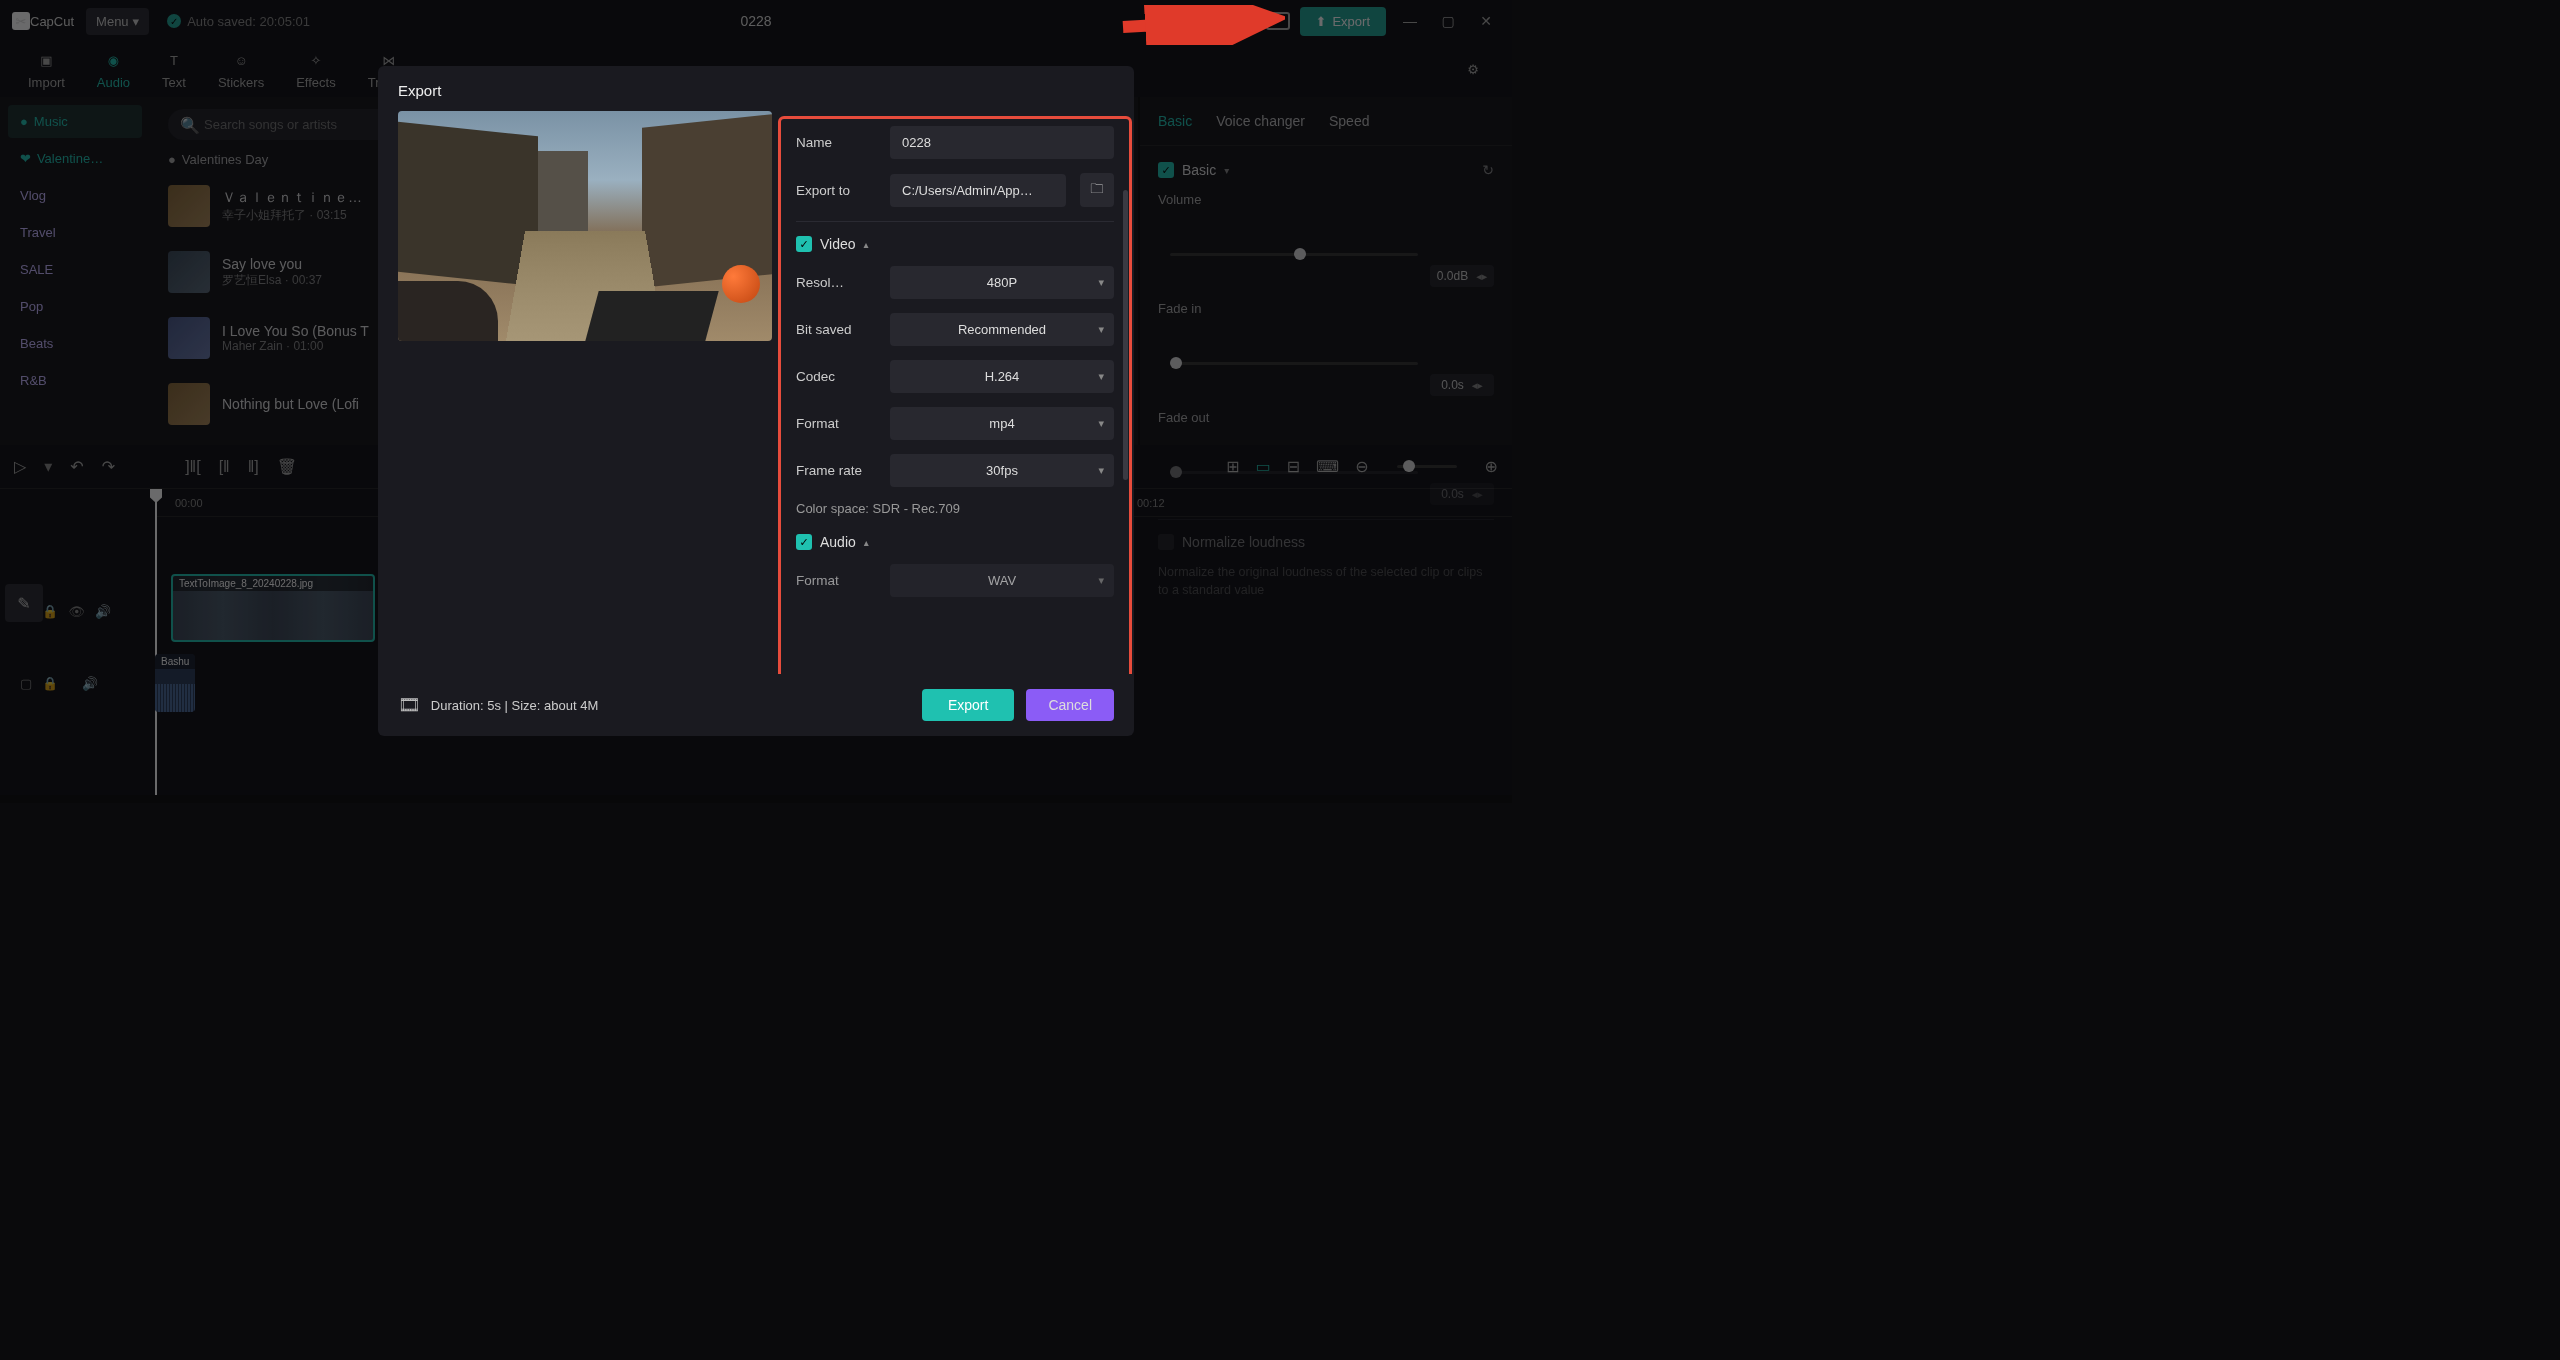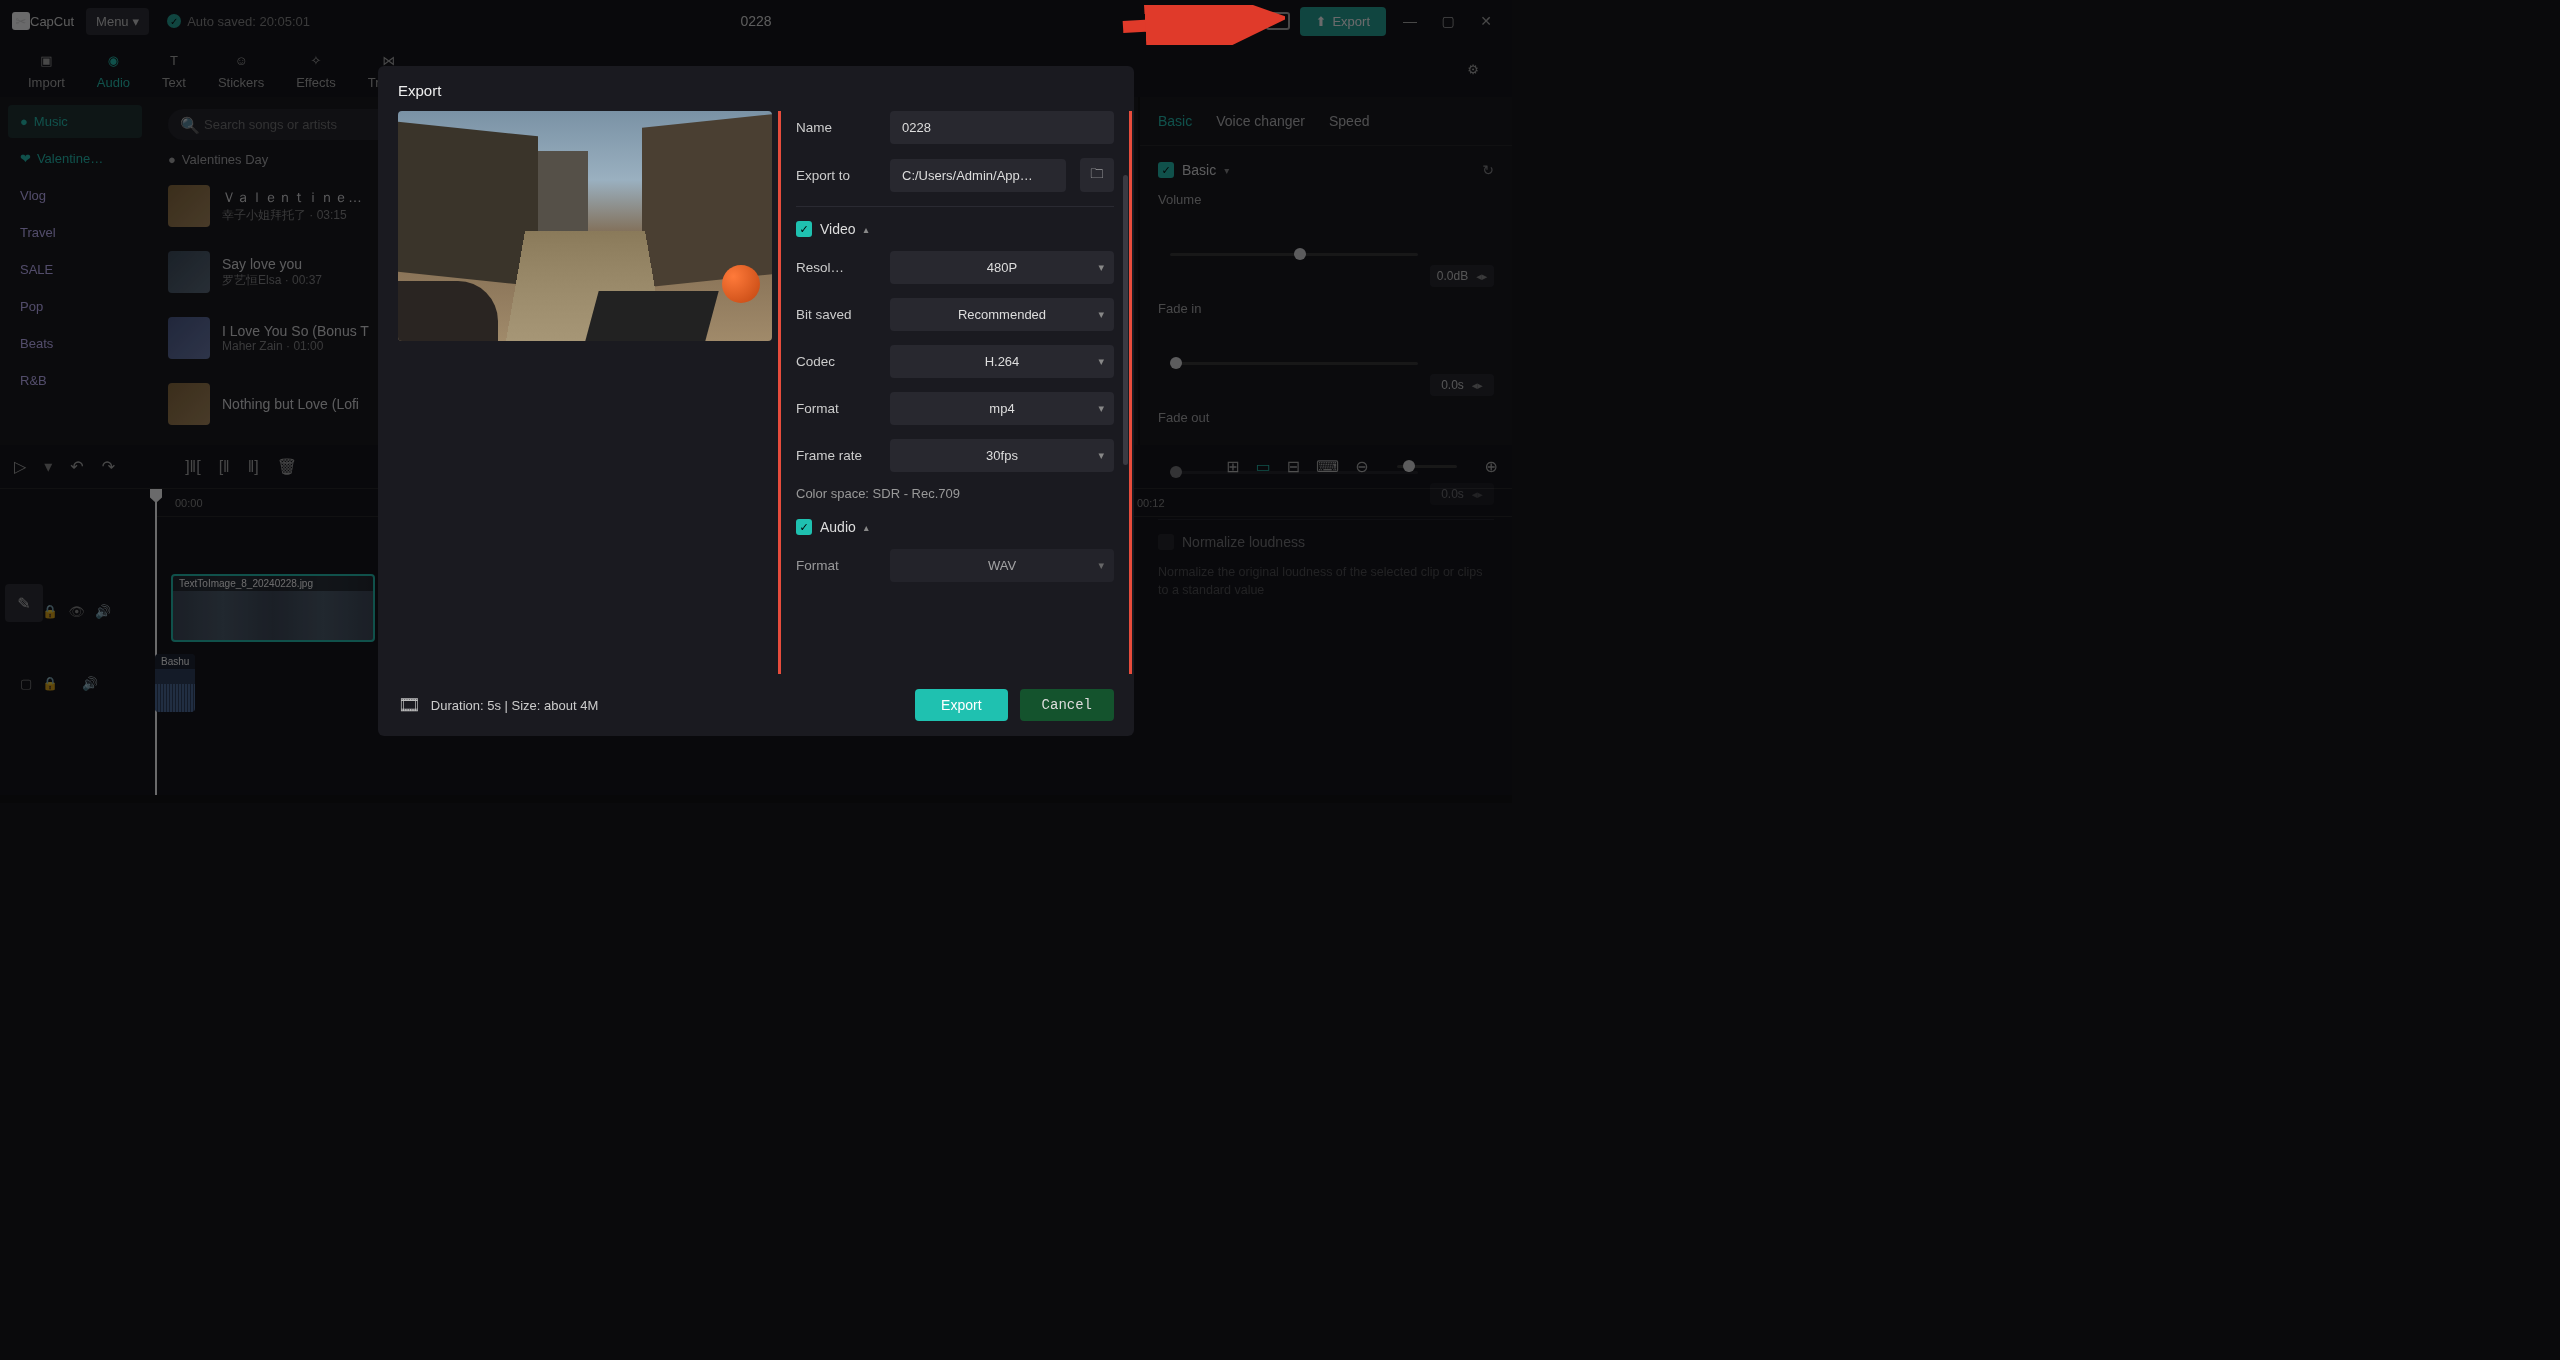--- a/index.html
+++ b/index.html
@@ -96,40 +96,40 @@
 .modal-title { padding: 16px 20px 12px; color: #eee; font-size: 15px; font-weight: 500; }
 .modal-body { flex: 1; display: flex; padding: 0 20px; gap: 24px; overflow: hidden; }
 .preview-col { width: 374px; }
 .preview-img { width: 374px; height: 230px; border-radius: 4px; background: linear-gradient(180deg, #7a92a5 0%, #9ab0c0 30%, #806a50 55%, #a08a6a 100%); position: relative; overflow: hidden; }
 .pv-building { position: absolute; background: #3a342a; }
 .pv-road { position: absolute; left: 34%; right: 34%; top: 52%; bottom: 0; background: linear-gradient(180deg, #8a7a5a, #aa9a7a); transform: perspective(200px) rotateX(30deg); transform-origin: top; }
 .pv-ball { position: absolute; right: 12px; bottom: 38px; width: 38px; height: 38px; border-radius: 50%; background: radial-gradient(circle at 30% 30%, #ff7a3a, #c04510); }
 .pv-gun { position: absolute; right: 60px; bottom: 0; width: 120px; height: 50px; background: #222; transform: skewX(-15deg); }
 .pv-arm { position:absolute; left:0; bottom:0; width:100px; height:60px; background:#2a2522; border-radius: 0 40px 0 0;}
 
-.form-col { flex: 1; position: relative; }
+.form-col { flex: 1; position: relative; margin-top: 15px; }
 .highlight-box { position: absolute; left: -18px; right: -18px; top: -10px; bottom: -52px; border: 3px solid #e74c3c; border-radius: 6px; pointer-events: none; }
 .form-row { display: flex; align-items: center; gap: 14px; margin-bottom: 14px; }
 .form-label { width: 80px; color: #ccc; font-size: 13.5px; }
 .form-input { flex: 1; background: #28282f; border: none; border-radius: 4px; padding: 9px 12px; color: #ddd; font-size: 13px; }
 .browse-btn { width: 34px; height: 34px; background: #28282f; border: none; border-radius: 4px; color: #ccc; display: flex; align-items: center; justify-content: center; }
 .form-sep { height: 1px; background: #2a2a32; margin: 14px 0; }
 .section-head-inline { display: flex; align-items: center; gap: 8px; color: #ddd; font-size: 14px; font-weight: 500; margin-bottom: 14px; }
 .caret-sm { color: #888; font-size: 10px; }
 .form-select { flex: 1; background: #28282f; border: none; border-radius: 4px; padding: 9px 12px; color: #ddd; font-size: 13px; display: flex; align-items: center; justify-content: center; position: relative; }
 .sel-arr { position: absolute; right: 10px; color: #888; font-size: 11px; }
 .info-line { color: #999; font-size: 13px; margin: 4px 0 18px; }
 .scroll-thumb { position: absolute; right: -14px; top: 64px; width: 5px; height: 290px; background: #3a3a42; border-radius: 3px; }
 
 .modal-footer { height: 62px; display: flex; align-items: center; padding: 0 20px; gap: 14px; border-top: 0; }
 .footer-info { display: flex; align-items: center; gap: 10px; color: #ccc; font-size: 13px; }
 .film-ico { font-size: 18px; color: #bbb; }
 .footer-btns { margin-left: auto; display: flex; gap: 12px; }
 .btn-primary { background: #1fc1b0; color: #fff; border: none; padding: 8px 26px; border-radius: 4px; font-size: 14px; font-weight: 500; }
-.btn-secondary { background: #14532d; color: #ddd; border: none; padding: 8px 22px; border-radius: 4px; font-size: 14px; font-family: Liberation Mono, monospace; }
+.btn-secondary { background: #8b5cf6; color: #ddd; border: none; padding: 8px 22px; border-radius: 4px; font-size: 14px; }
 
 
 .annot-arrow { position: absolute; top: 5px; left: 1115px; z-index: 200; pointer-events: none; }
 
 .icon-box { width: 24px; height: 18px; border: 2px solid #aaa; border-radius: 3px; display: inline-block; position: relative; }
 </style>
 </head>
 <body>
 
 <svg class="annot-arrow" width="170" height="40">

